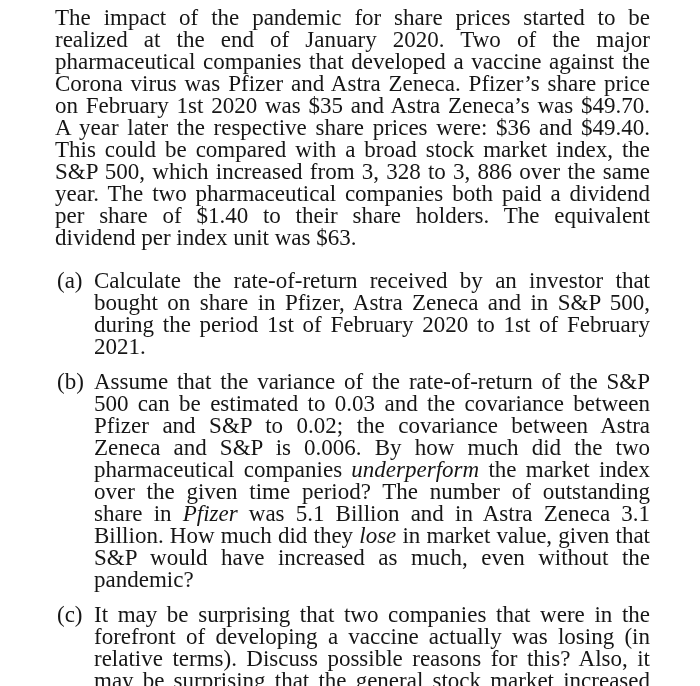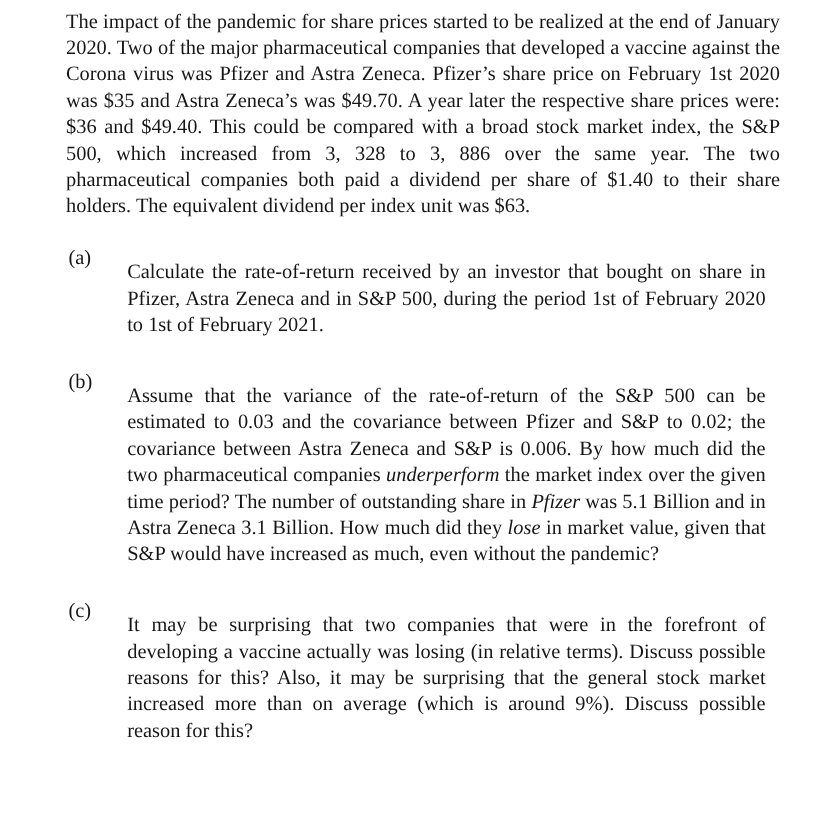--- a/index.html
+++ b/index.html
@@ -7,21 +7,21 @@
     padding: 0;
     background: #ffffff;
   }
   .page {
     box-sizing: border-box;
     width: 700px;
     height: 686px;
     padding: 7px 50px 10px 55px;
     background: #ffffff;
     font-family: "Liberation Serif", "DejaVu Serif", serif;
-    font-size: 17px;
+    font-size: 23px;
     line-height: 22px;
     color: #161616;
     overflow: hidden;
   }
   .intro {
     margin: 0 0 21px 0;
     text-align: justify;
   }
   .items {
     list-style: none;
@@ -32,21 +32,21 @@
     display: flex;
     align-items: flex-start;
     margin: 0 0 13px 2px;
   }
   .item:last-child { margin-bottom: 0; }
   .item-label {
     flex: 0 0 37px;
   }
   .item-text {
     flex: 1;
-    margin: 12px;
+    margin: 0;
     text-align: justify;
   }
   .it { }
 </style>
 </head>
 <body>
 
 <div class="page">
 
   <p class="intro">The impact of the pandemic for share prices started to be realized at the end of January 2020. Two of the major pharmaceutical companies that developed a vaccine against the Corona virus was Pfizer and Astra Zeneca. Pfizer’s share price on February 1st 2020 was $35 and Astra Zeneca’s was $49.70. A year later the respective share prices were: $36 and $49.40. This could be compared with a broad stock market index, the S&amp;P 500, which increased from 3, 328 to 3, 886 over the same year. The two pharmaceutical companies both paid a dividend per share of $1.40 to their share holders. The equivalent dividend per index unit was $63.</p>

